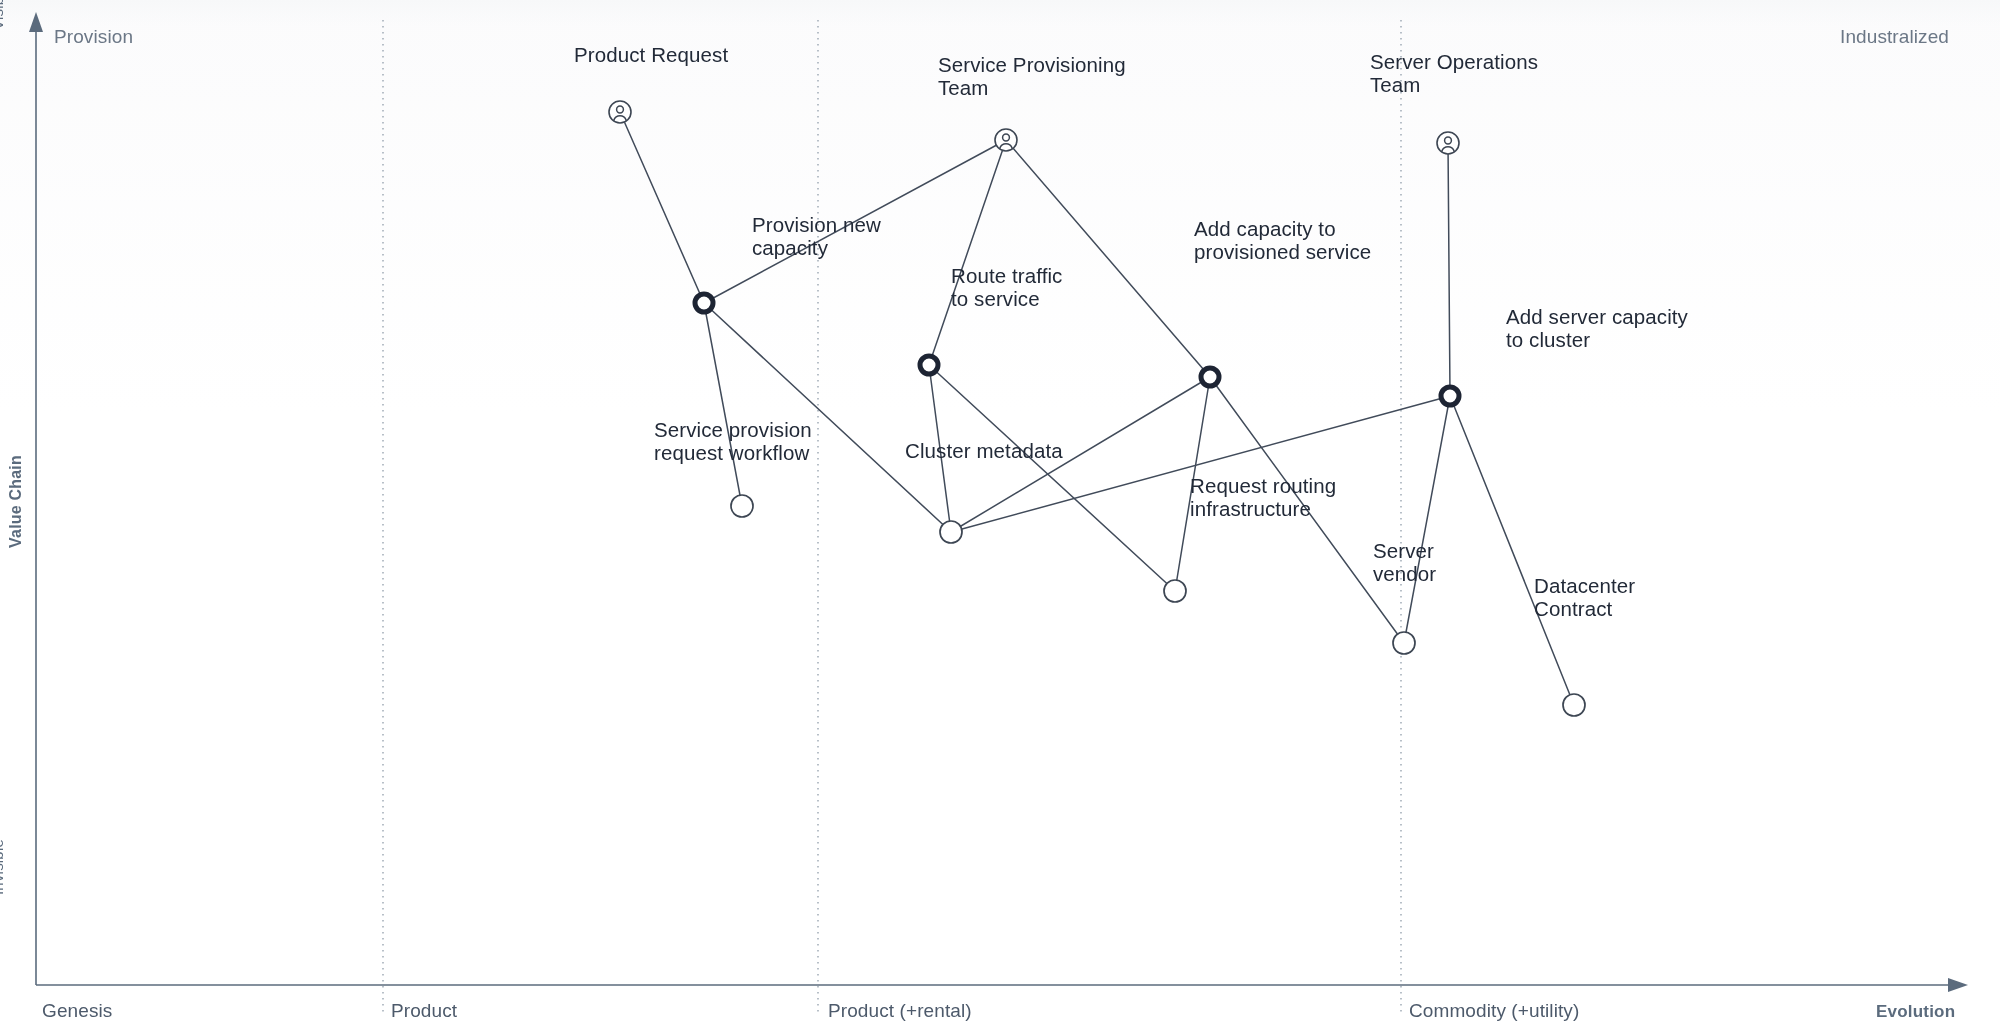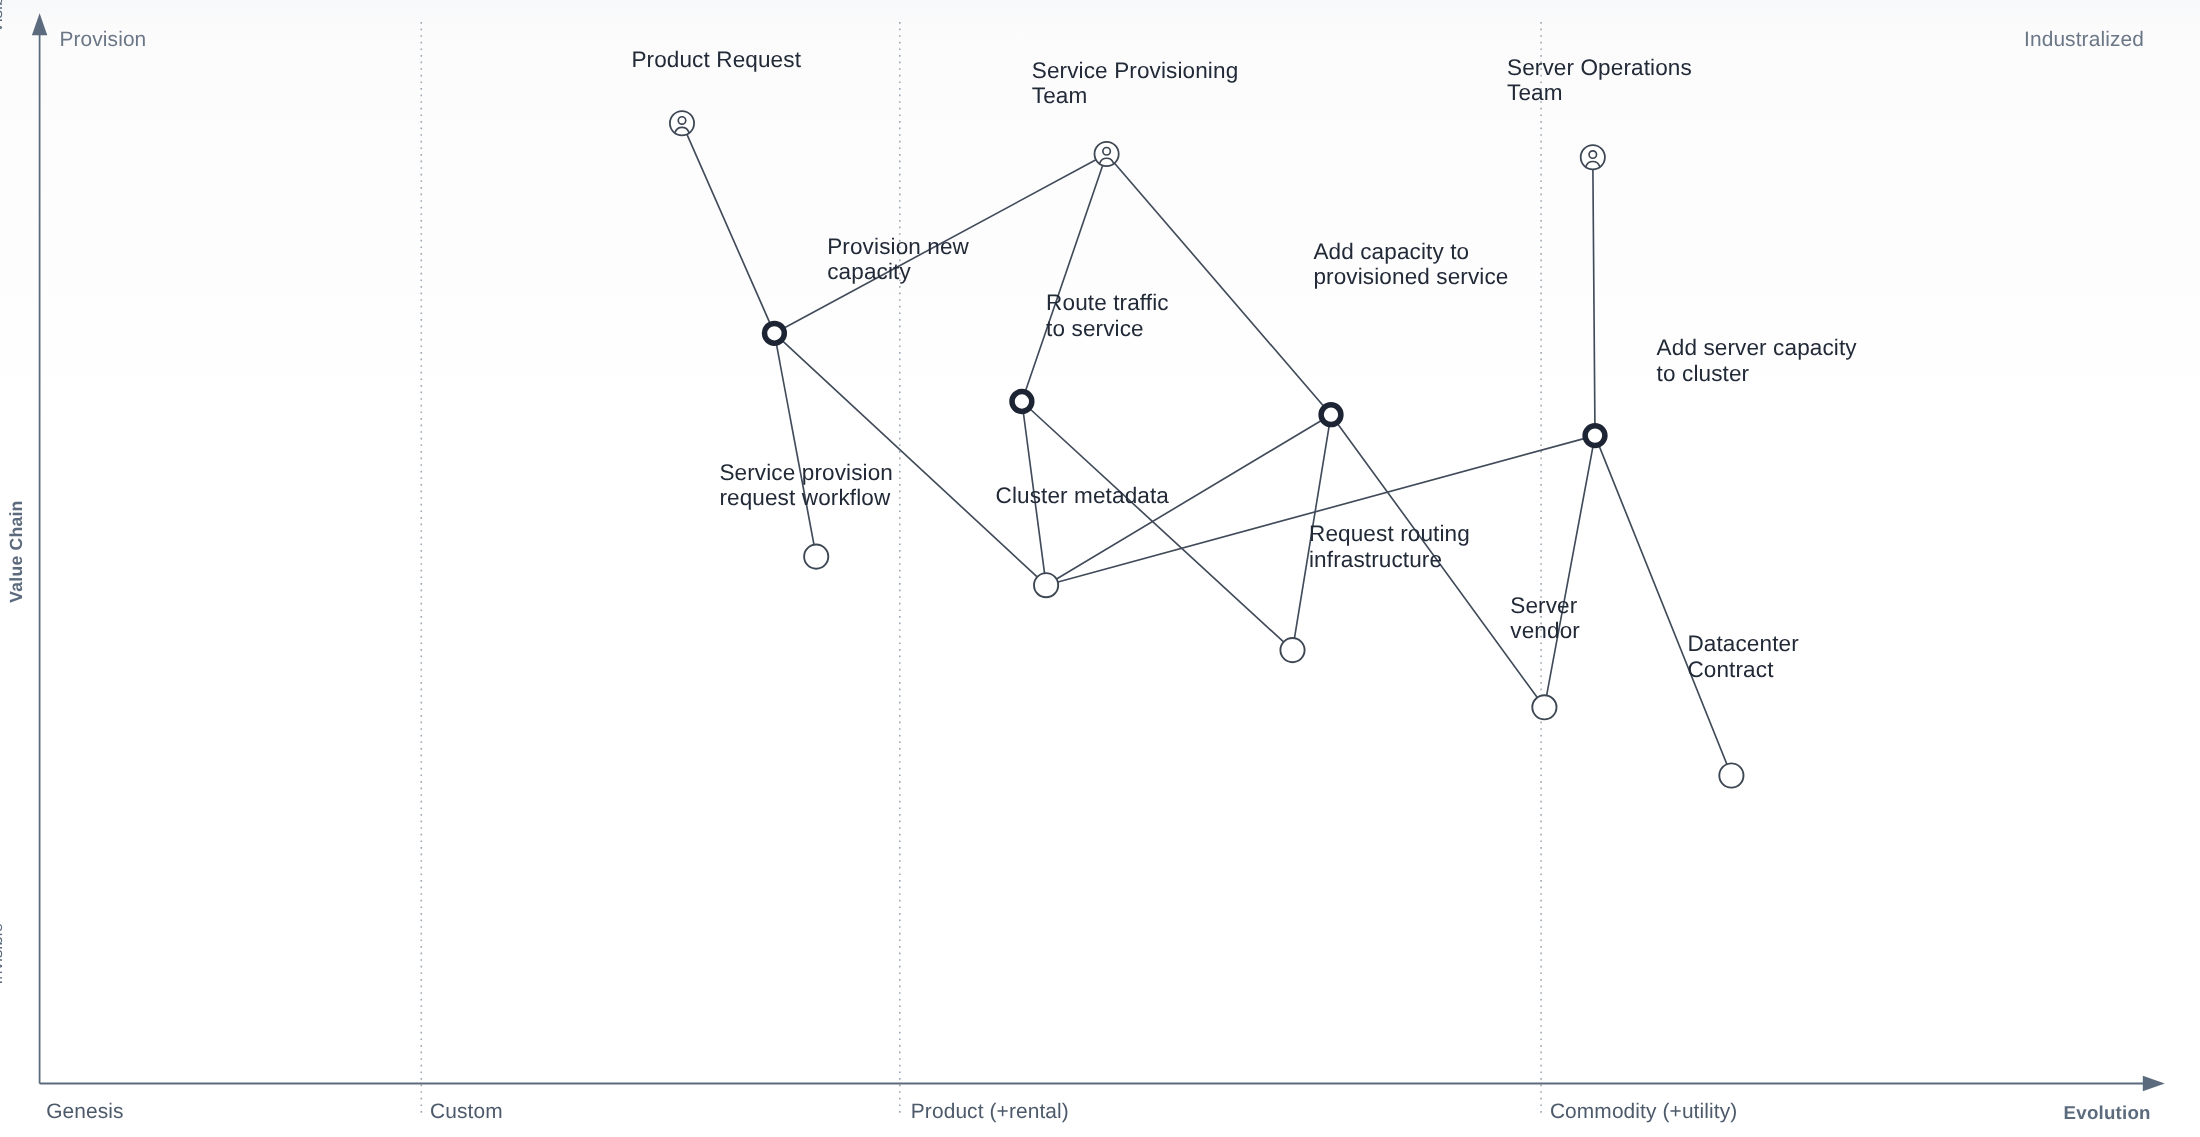--- a/index.html
+++ b/index.html
@@ -221,21 +221,21 @@
   <div class="axis-cap-label vert-text" style="left:6px; top:30px;">Visible</div>
   <div class="axis-cap-label vert-text" style="left:6px; top:895px;">Invisible</div>
   <div class="axis-title vert-text" style="left:7px; top:455px;">Value Chain</div>
   <div class="axis-title" style="left:1876px; top:1002px; font-size:17px;">Evolution</div>
 
   <div class="axis-edge-label" style="left:54px; top:26px;">Provision</div>
   <div class="axis-edge-label" style="left:1840px; top:26px;">Industralized</div>
 
   <div id="x-tick-labels">
       <div class="axis-tick-label" style="left: 42px; top: 1000px;">Genesis</div>
-      <div class="axis-tick-label" style="left: 391px; top: 1000px;">Custom</div>
+      <div class="axis-tick-label" style="left: 391px; top: 1000px;">Product</div>
       <div class="axis-tick-label" style="left: 828px; top: 1000px;">Product (+rental)</div>
       <div class="axis-tick-label" style="left: 1409px; top: 1000px;">Commodity (+utility)</div>
     </div>
   <div id="node-labels">
       <div class="node-label" style="left: 574px; top: 44px;">Product Request</div>
       <div class="node-label" style="left: 938px; top: 54px;">Service Provisioning
 Team</div>
       <div class="node-label" style="left: 1370px; top: 51px;">Server Operations
 Team</div>
       <div class="node-label" style="left: 752px; top: 214px;">Provision new

